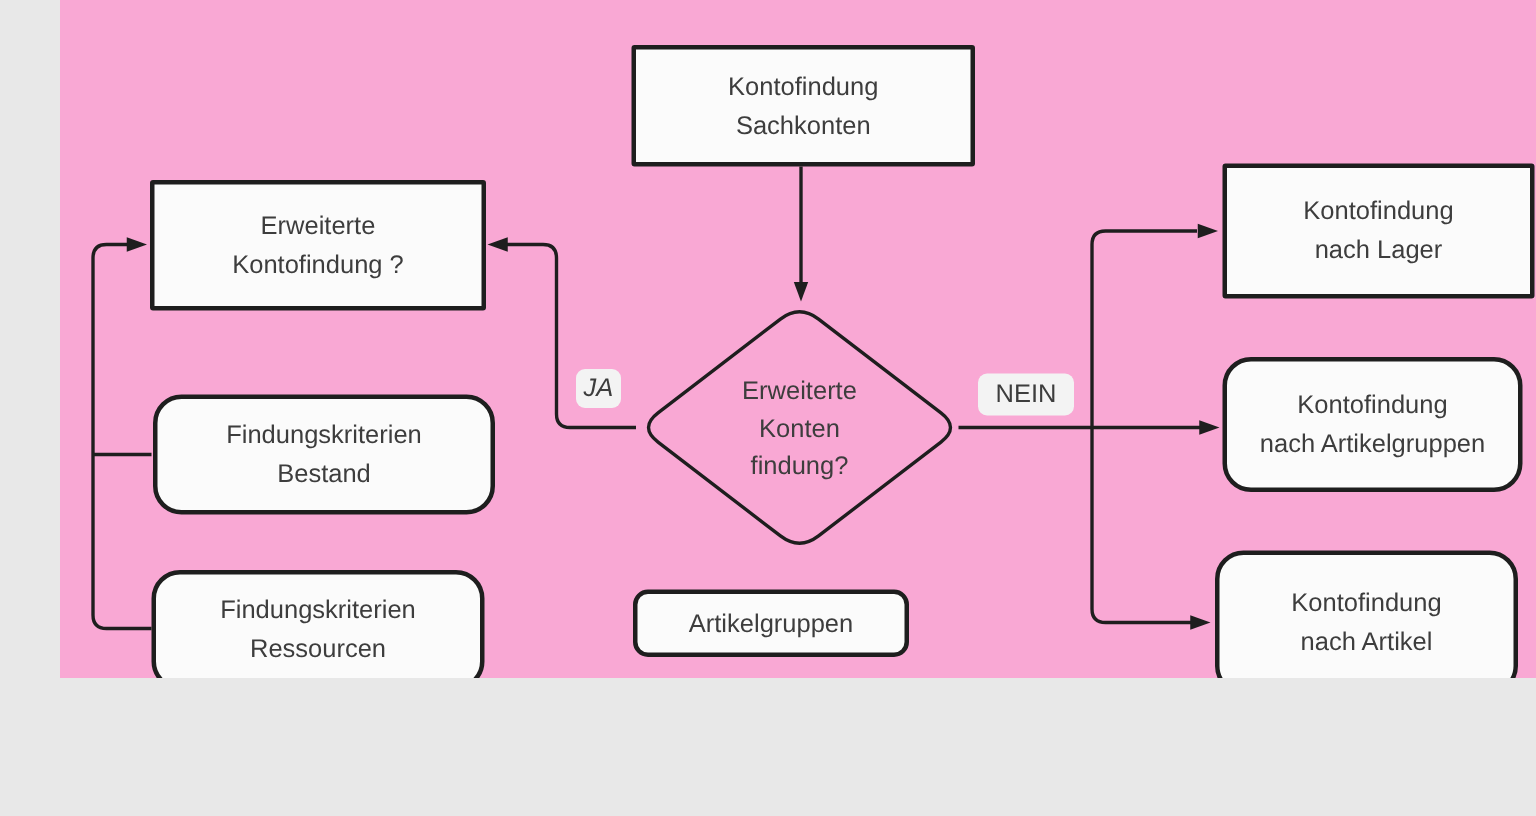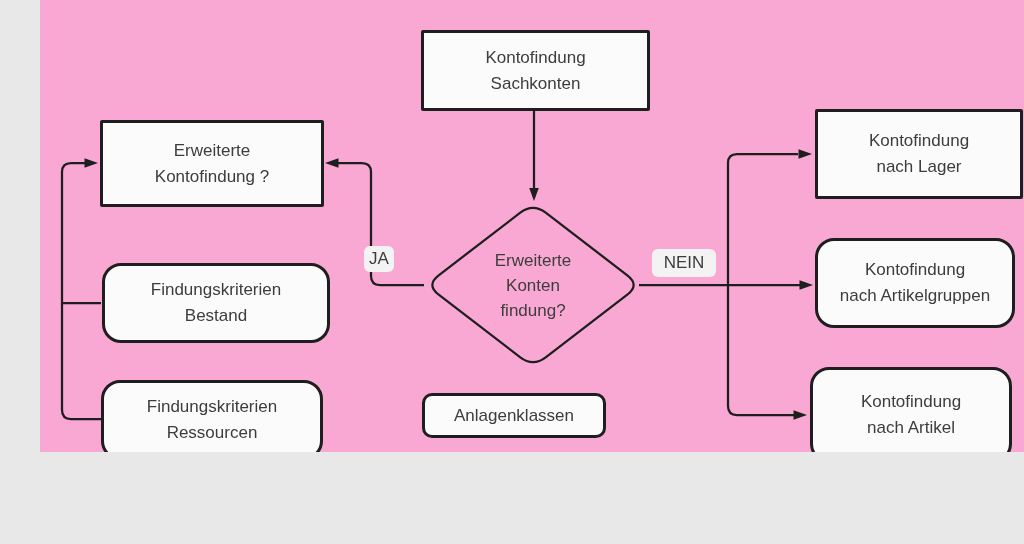--- a/index.html
+++ b/index.html
@@ -83,29 +83,29 @@
 
   <div class="node rect" style="left:60px;top:120px;width:224px;height:87px;">Erweiterte
 Kontofindung ?</div>
 
   <div class="node round" style="left:62px;top:263px;width:228px;height:80px;">Findungskriterien
 Bestand</div>
 
   <div class="node round" style="left:61px;top:380px;width:222px;height:80px;">Findungskriterien
 Ressourcen</div>
 
-  <div class="node round-sm" style="left:382px;top:393px;width:184px;height:45px;">Anlagenklassen</div>
+  <div class="node round-sm" style="left:382px;top:393px;width:184px;height:45px;">Artikelgruppen</div>
 
 
   <div class="node rect" style="left:775px;top:109px;width:208px;height:90px;">Kontofindung
 nach Lager</div>
 
   <div class="node round" style="left:775px;top:238px;width:200px;height:90px;">Kontofindung
 nach Artikelgruppen</div>
 
   <div class="node round" style="left:770px;top:367px;width:202px;height:96px;">Kontofindung
 nach Artikel</div>
 
-  <div class="edge-label" style="left:324px;top:246px;width:30px;height:26px;">JA</div>
+  <div class="edge-label" style="left:344px;top:246px;width:30px;height:26px;font-style:italic;">JA</div>
 
   <div class="edge-label" style="left:612px;top:249px;width:64px;height:28px;">NEIN</div>
 
 </div>
 
 </body></html>

